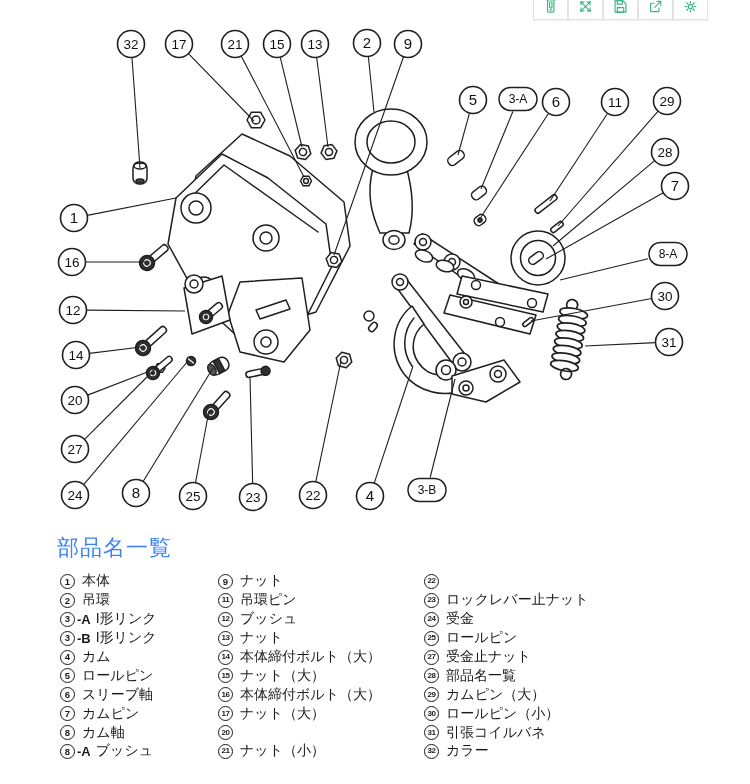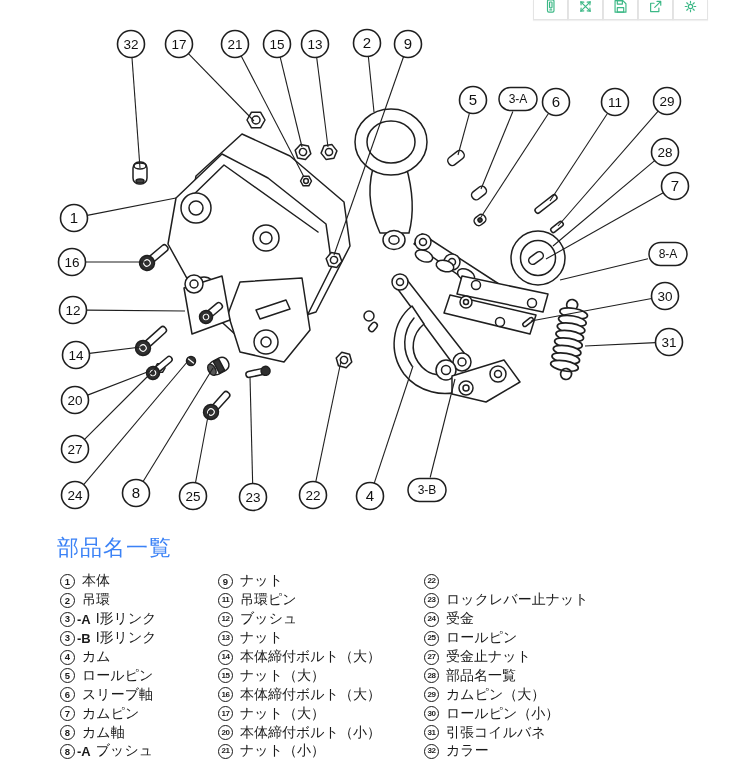--- a/index.html
+++ b/index.html
@@ -512,21 +512,20 @@
         <div class="prow">
           <span class="cn two">16</span>
           <span class="pname">本体締付ボルト（大）</span>
         </div>
         <div class="prow">
           <span class="cn two">17</span>
           <span class="pname">ナット（大）</span>
         </div>
         <div class="prow">
           <span class="cn two">20</span>
-          <span class="pname">本体締付ボルト（小）</span>
         </div>
         <div class="prow">
           <span class="cn two">21</span>
           <span class="pname">ナット（小）</span>
         </div>
       </div>
     <div class="pcol pcol2">
         <div class="prow">
           <span class="cn two">22</span>
         </div>

